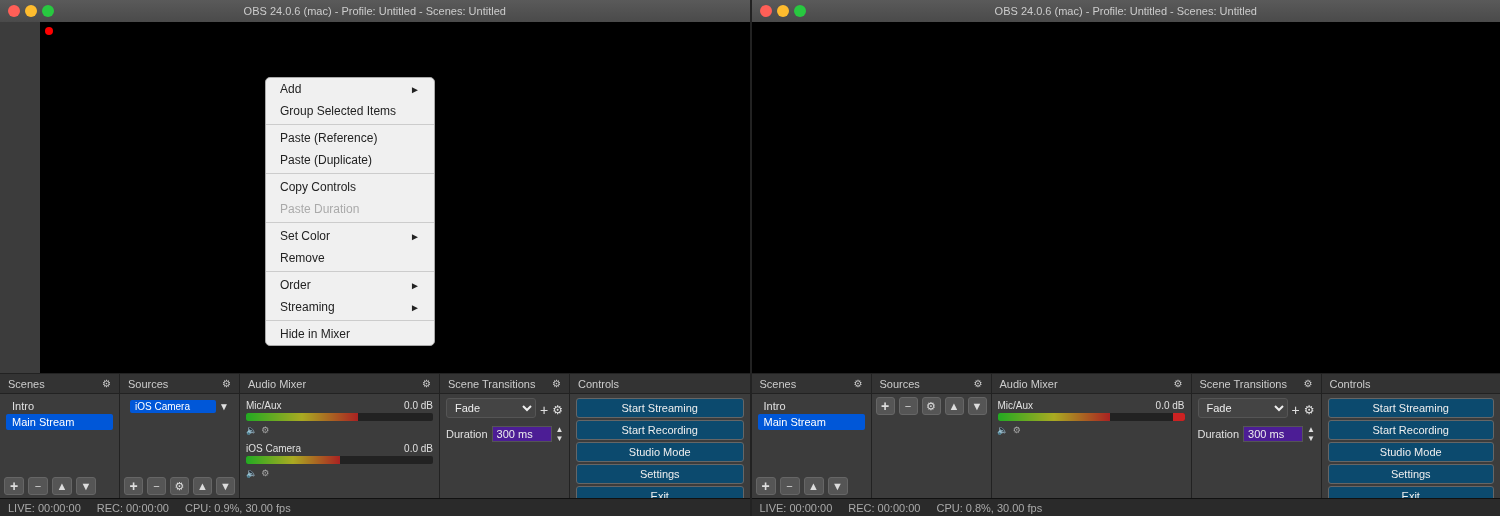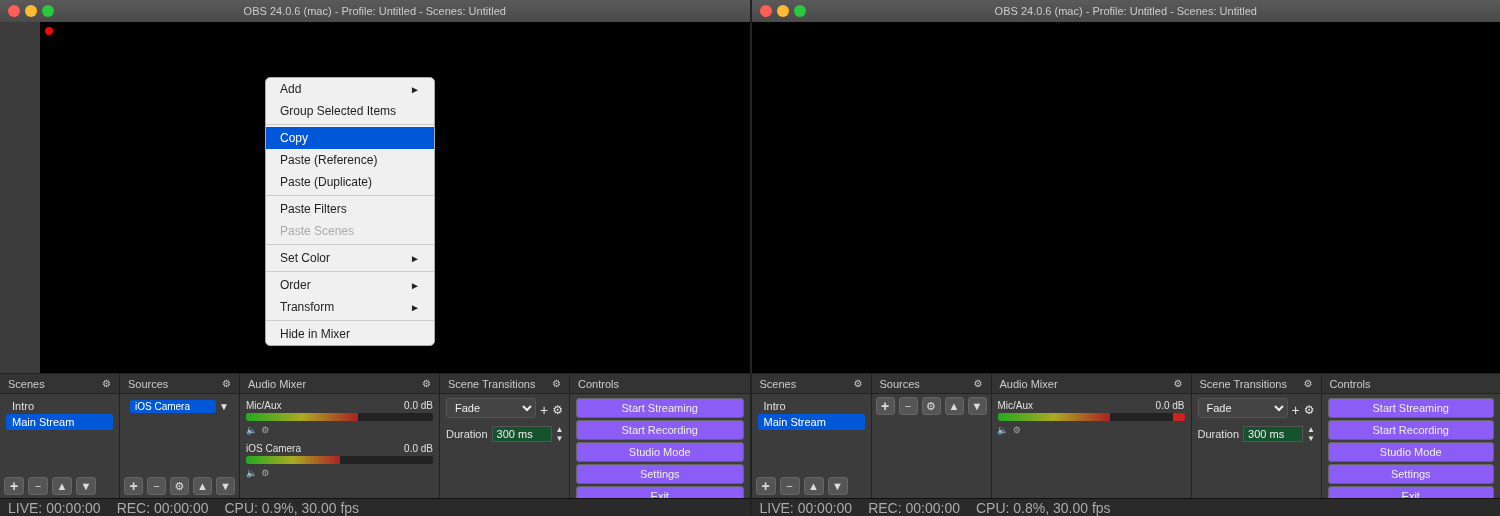--- a/index.html
+++ b/index.html
@@ -202,21 +202,21 @@
     .mixer-icons {
       display: flex;
       gap: 4px;
       align-items: center;
       margin-top: 2px;
     }
 
     .ctrl-btn {
       width: 100%;
       padding: 3px 8px;
-      background: #8b5cf6;
+      background: #0c4a6e;
       border: 1px solid #666;
       border-radius: 3px;
       color: #eee;
       font-size: 11px;
       cursor: pointer;
       text-align: center;
       margin-bottom: 2px;
     }
 
     .transition-select {
@@ -230,35 +230,35 @@
       margin-bottom: 3px;
     }
     .duration-row {
       display: flex;
       align-items: center;
       gap: 4px;
       font-size: 11px;
     }
     .duration-input {
       width: 60px;
-      background: #14532d;
+      background: #4c1d95;
       border: 1px solid #555;
       border-radius: 0;
       color: #eee;
       font-size: 11px;
       padding: 1px 4px;
     }
 
     .status-bar {
       height: 18px;
       background: #2a2a2a;
       display: flex;
       align-items: center;
       padding: 0 8px;
-      font-size: 14px;
+      font-size: 11px;
       color: #aaa;
       gap: 16px;
       flex-shrink: 0;
       border-top: 1px solid #111;
     }
 
     
     .no-sources-box {
       background: #3a3a3a;
       border: 1px solid #555;
@@ -295,48 +295,48 @@
       <div class="context-menu">
 
         <div class="menu-item">
           <span>Add</span>
           <span class="menu-arrow">►</span>
         </div>
         <div class="menu-item">
           <span>Group Selected Items</span>
         </div>
         <div class="menu-separator"></div>
-        <div class="menu-item active">
-          <span>Copy</span>
-        </div>
         <div class="menu-item">
           <span>Paste (Reference)</span>
         </div>
         <div class="menu-item">
           <span>Paste (Duplicate)</span>
         </div>
         <div class="menu-separator"></div>
         <div class="menu-item">
-          <span>Paste Filters</span>
+          <span>Copy Controls</span>
         </div>
         <div class="menu-item disabled">
-          <span>Paste Scenes</span>
+          <span>Paste Duration</span>
         </div>
         <div class="menu-separator"></div>
         <div class="menu-item">
           <span>Set Color</span>
           <span class="menu-arrow">►</span>
         </div>
+        <div class="menu-item">
+          <span>Remove</span>
+        </div>
         <div class="menu-separator"></div>
         <div class="menu-item">
           <span>Order</span>
           <span class="menu-arrow">►</span>
         </div>
         <div class="menu-item">
-          <span>Transform</span>
+          <span>Streaming</span>
           <span class="menu-arrow">►</span>
         </div>
         <div class="menu-separator"></div>
         <div class="menu-item">
           <span>Hide in Mixer</span>
         </div>
 
       </div>
     </div>
 

